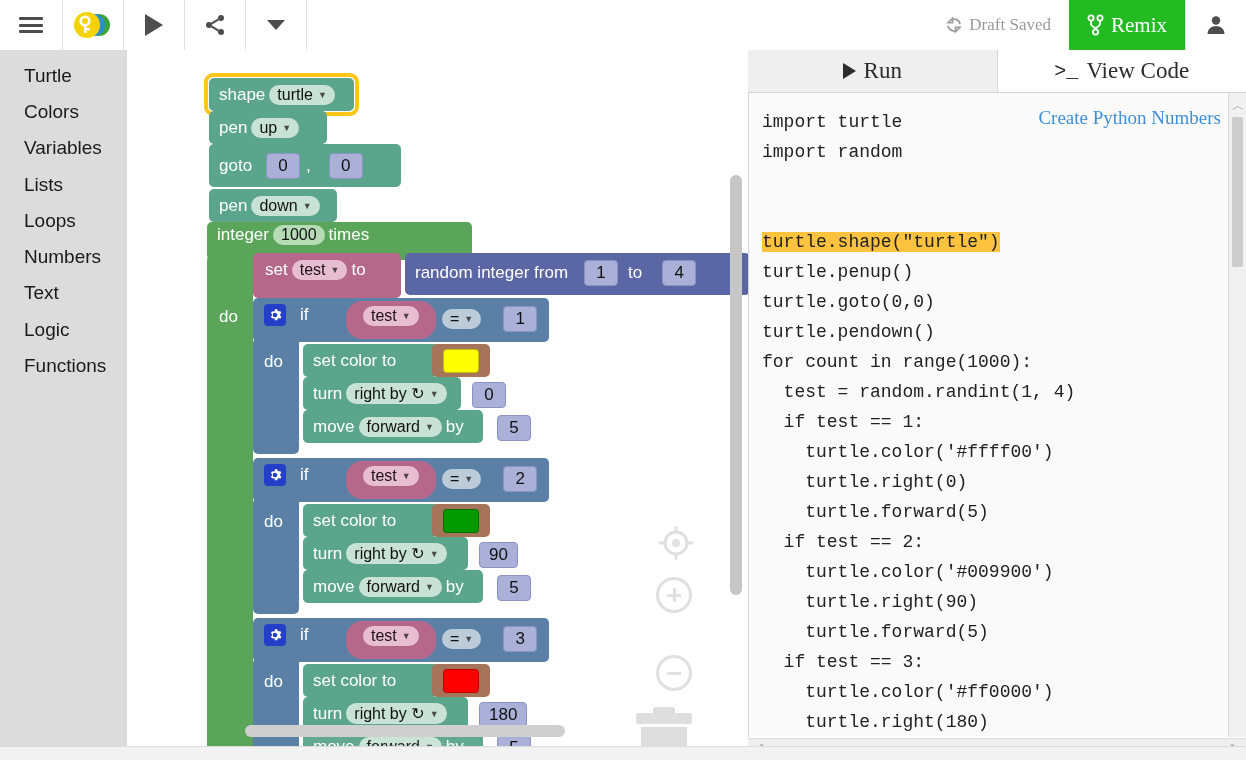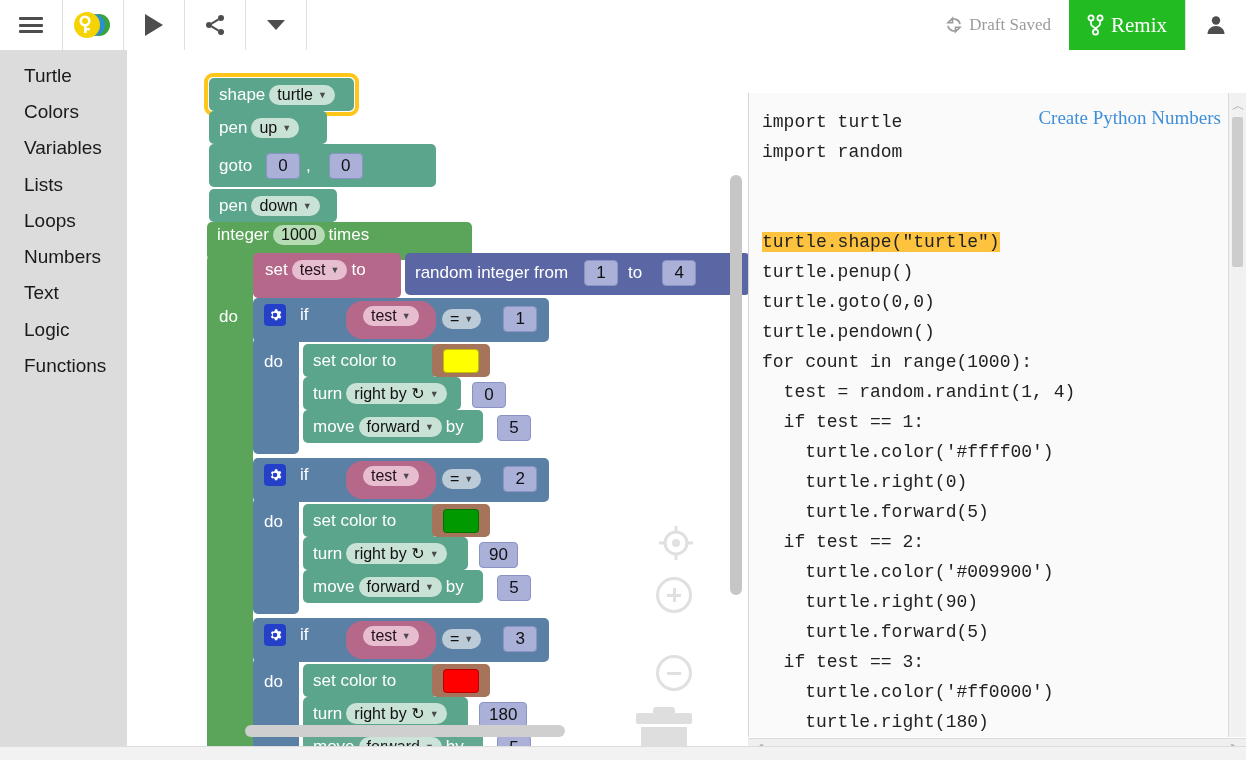--- a/index.html
+++ b/index.html
@@ -181,21 +181,21 @@
     <div class="hl-ring" style="left:77px;top:23px;width:155px;height:43px;"></div>
 
     <div class="blk stmt t-turtle" style="left:82px;top:61px;width:118px;">
       <span>pen</span>
       <span class="fieldpill light">
         <span>up</span>
         <span class="drop">▼</span>
       </span>
     </div>
 
-    <div class="blk stmt t-turtle" style="left:82px;top:94px;width:227px;height:43px;">
+    <div class="blk stmt t-turtle" style="left:82px;top:94px;width:192px;height:43px;">
       <span>goto</span>
       <span class="numchip" style="margin-left:14px;">0</span>
       <span style="margin:0 6px;">,</span>
       <span class="numchip" style="margin-left:12px;">0</span>
     </div>
 
     <div class="blk stmt t-turtle" style="left:82px;top:139px;width:128px;">
       <span>pen</span>
       <span class="fieldpill light">
         <span>down</span>
@@ -398,20 +398,30 @@
     <div class="wsctrl trash" style="left:509px;top:591px;">
       <span class="lid"></span>
       <span class="can"></span>
     </div>
 
     <div class="vsb"></div>
     <div class="hsb"></div>
   </div>
 
   <div class="right">
+    <div class="tabs">
+      <div class="tab inactive">
+        <span style="width:0;height:0;border-left:13px solid #2b2b2b;border-top:8px solid transparent;border-bottom:8px solid transparent;"></span>
+        <span>Run</span>
+      </div>
+      <div class="tab active">
+        <span style="font-family:'Liberation Mono',monospace;font-size:20px;">&gt;_</span>
+        <span>View Code</span>
+      </div>
+    </div>
 
     <div class="codewrap">
       <div class="code"><span>import turtle
 import random
 
 
 </span><span class="hl">turtle.shape("turtle")</span><span>
 turtle.penup()
 turtle.goto(0,0)
 turtle.pendown()

